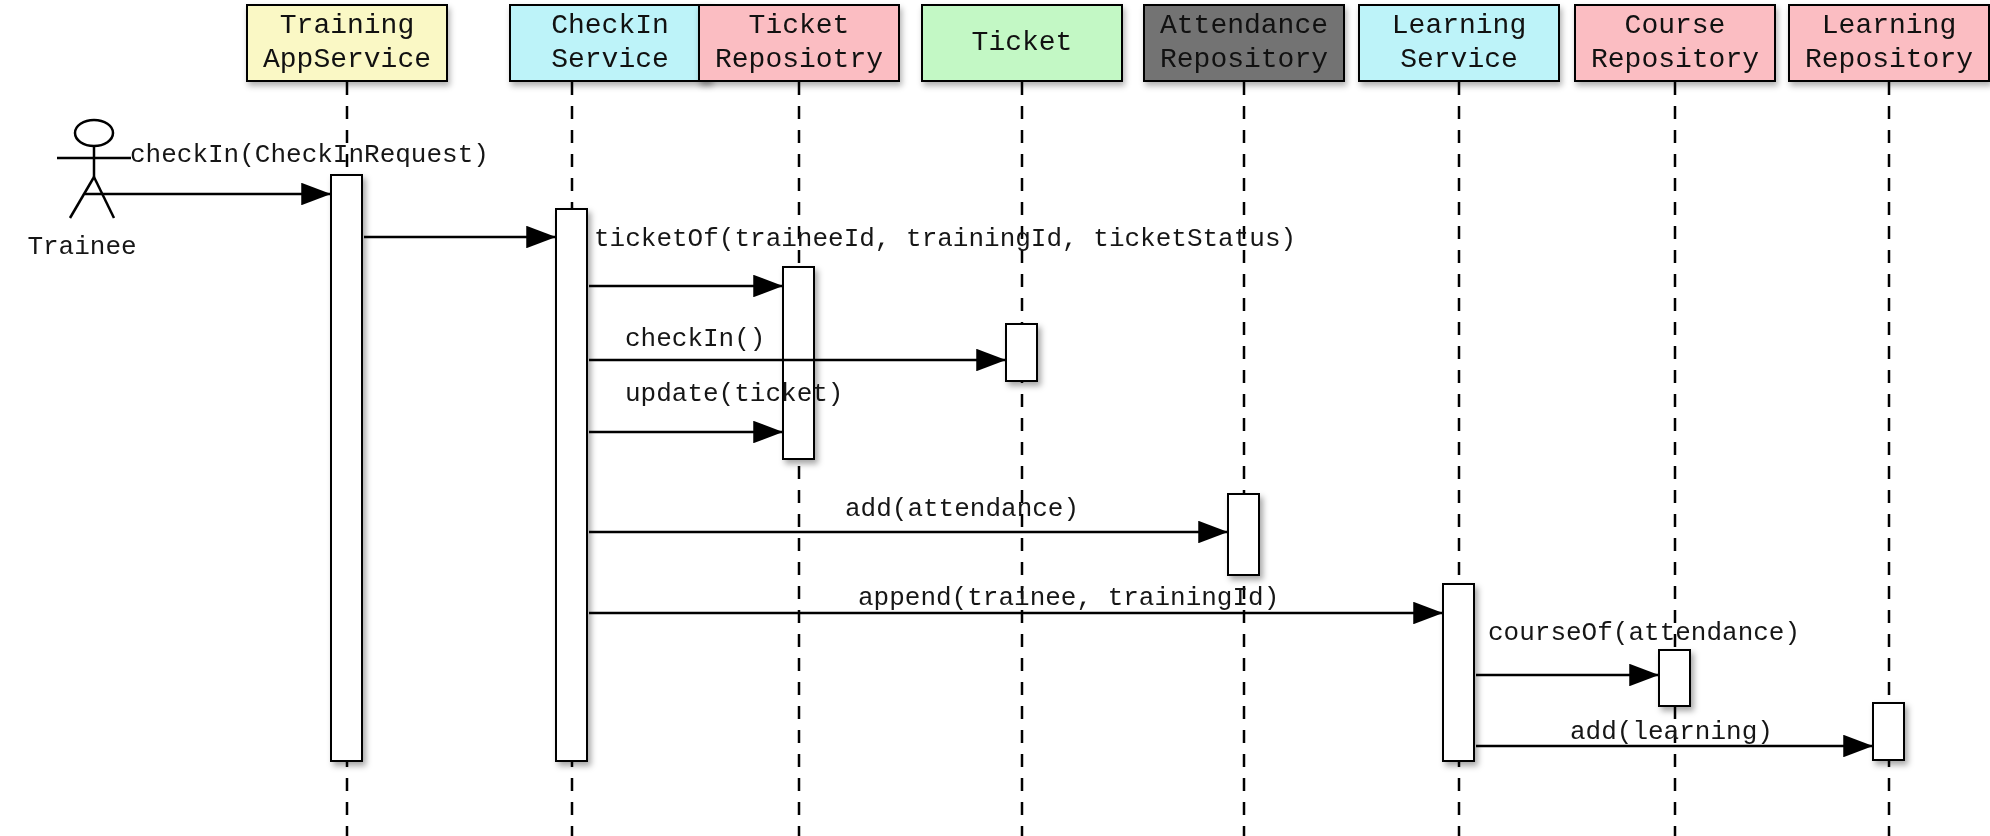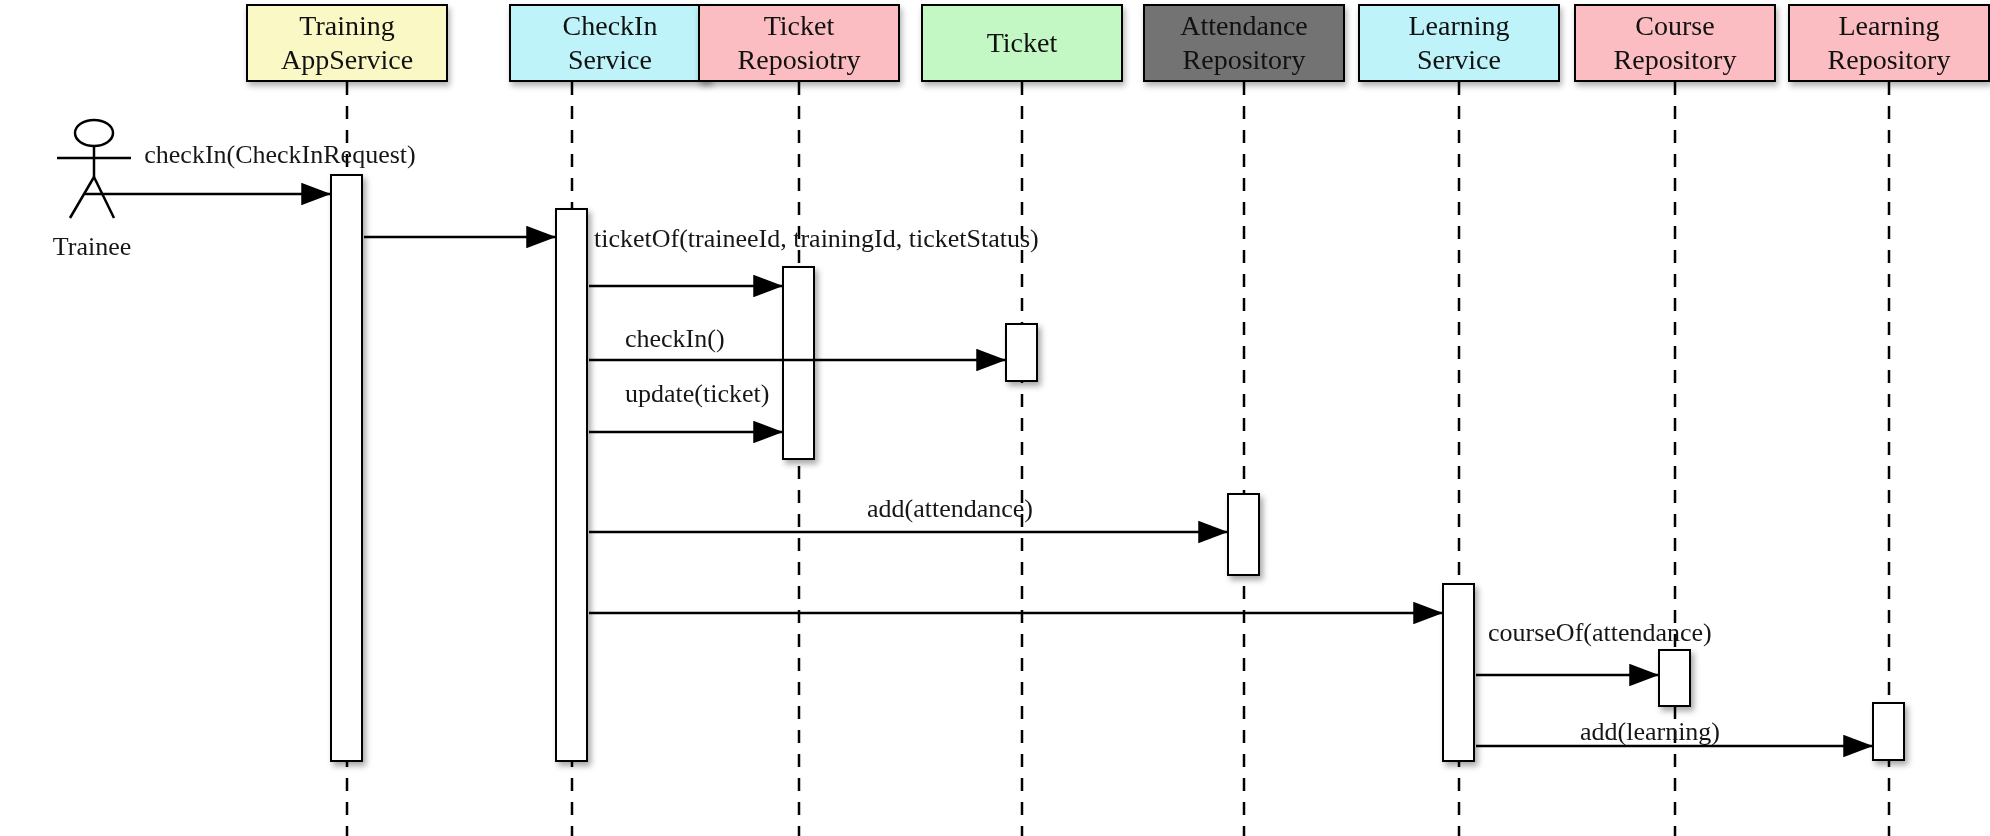--- a/index.html
+++ b/index.html
@@ -1,18 +1,18 @@
 <!DOCTYPE html>
 <html><head>
 <meta charset="utf-8">
 <style>
   html,body{margin:0;padding:0;background:#ffffff;}
   #stage{
     position:relative;width:1990px;height:836px;background:#ffffff;overflow:hidden;
-    font-family:Liberation Serif, serif;color:#111;
+    font-family:Liberation Mono, monospace;color:#111;
   }
   .layer{position:absolute;left:0;top:0;width:1990px;height:836px;}
   .participant{
     position:absolute;top:4px;height:74px;width:198px;
     border:2.5px solid #000;display:flex;align-items:center;justify-content:center;
     text-align:center;font-size:28px;line-height:34px;white-space:pre-line;
     box-shadow:2px 4px 6px rgba(0,0,0,0.30);
   }
   .activation{
     position:absolute;width:29px;background:#ffffff;border:2.5px solid #000;
@@ -90,23 +90,24 @@
       <line x1="589" y1="286" x2="782" y2="286" marker-end="url(#arrow)"></line>
       <line x1="589" y1="360" x2="1005" y2="360" marker-end="url(#arrow)"></line>
       <line x1="589" y1="432" x2="782" y2="432" marker-end="url(#arrow)"></line>
       <line x1="589" y1="532" x2="1227" y2="532" marker-end="url(#arrow)"></line>
       <line x1="589" y1="613" x2="1442" y2="613" marker-end="url(#arrow)"></line>
       <line x1="1476" y1="675" x2="1658" y2="675" marker-end="url(#arrow)"></line>
       <line x1="1476" y1="746" x2="1872" y2="746" marker-end="url(#arrow)"></line>
     </g>
   </svg>
 
-  <div class="actor-label" style="left:32px;top:232px;width:120px;text-align:center">Trainee</div>
+  <div class="actor-label" style="left:22px;top:232px;width:120px;text-align:center">Trainee</div>
 
   <div class="msg-label centered" style="left:130px;top:140px;width:300px">checkIn(CheckInRequest)</div>
   <div class="msg-label" style="left:594px;top:224px">ticketOf(traineeId, trainingId, ticketStatus)</div>
   <div class="msg-label" style="left:625px;top:324px">checkIn()</div>
   <div class="msg-label" style="left:625px;top:379px">update(ticket)</div>
   <div class="msg-label centered" style="left:845px;top:494px;width:210px">add(attendance)</div>
+  <div class="msg-label centered" style="left:858px;top:583px;width:300px">append(trainee, trainingId)</div>
   <div class="msg-label" style="left:1488px;top:618px">courseOf(attendance)</div>
   <div class="msg-label centered" style="left:1570px;top:717px;width:160px">add(learning)</div>
 
 </div>
 
 </body></html>

